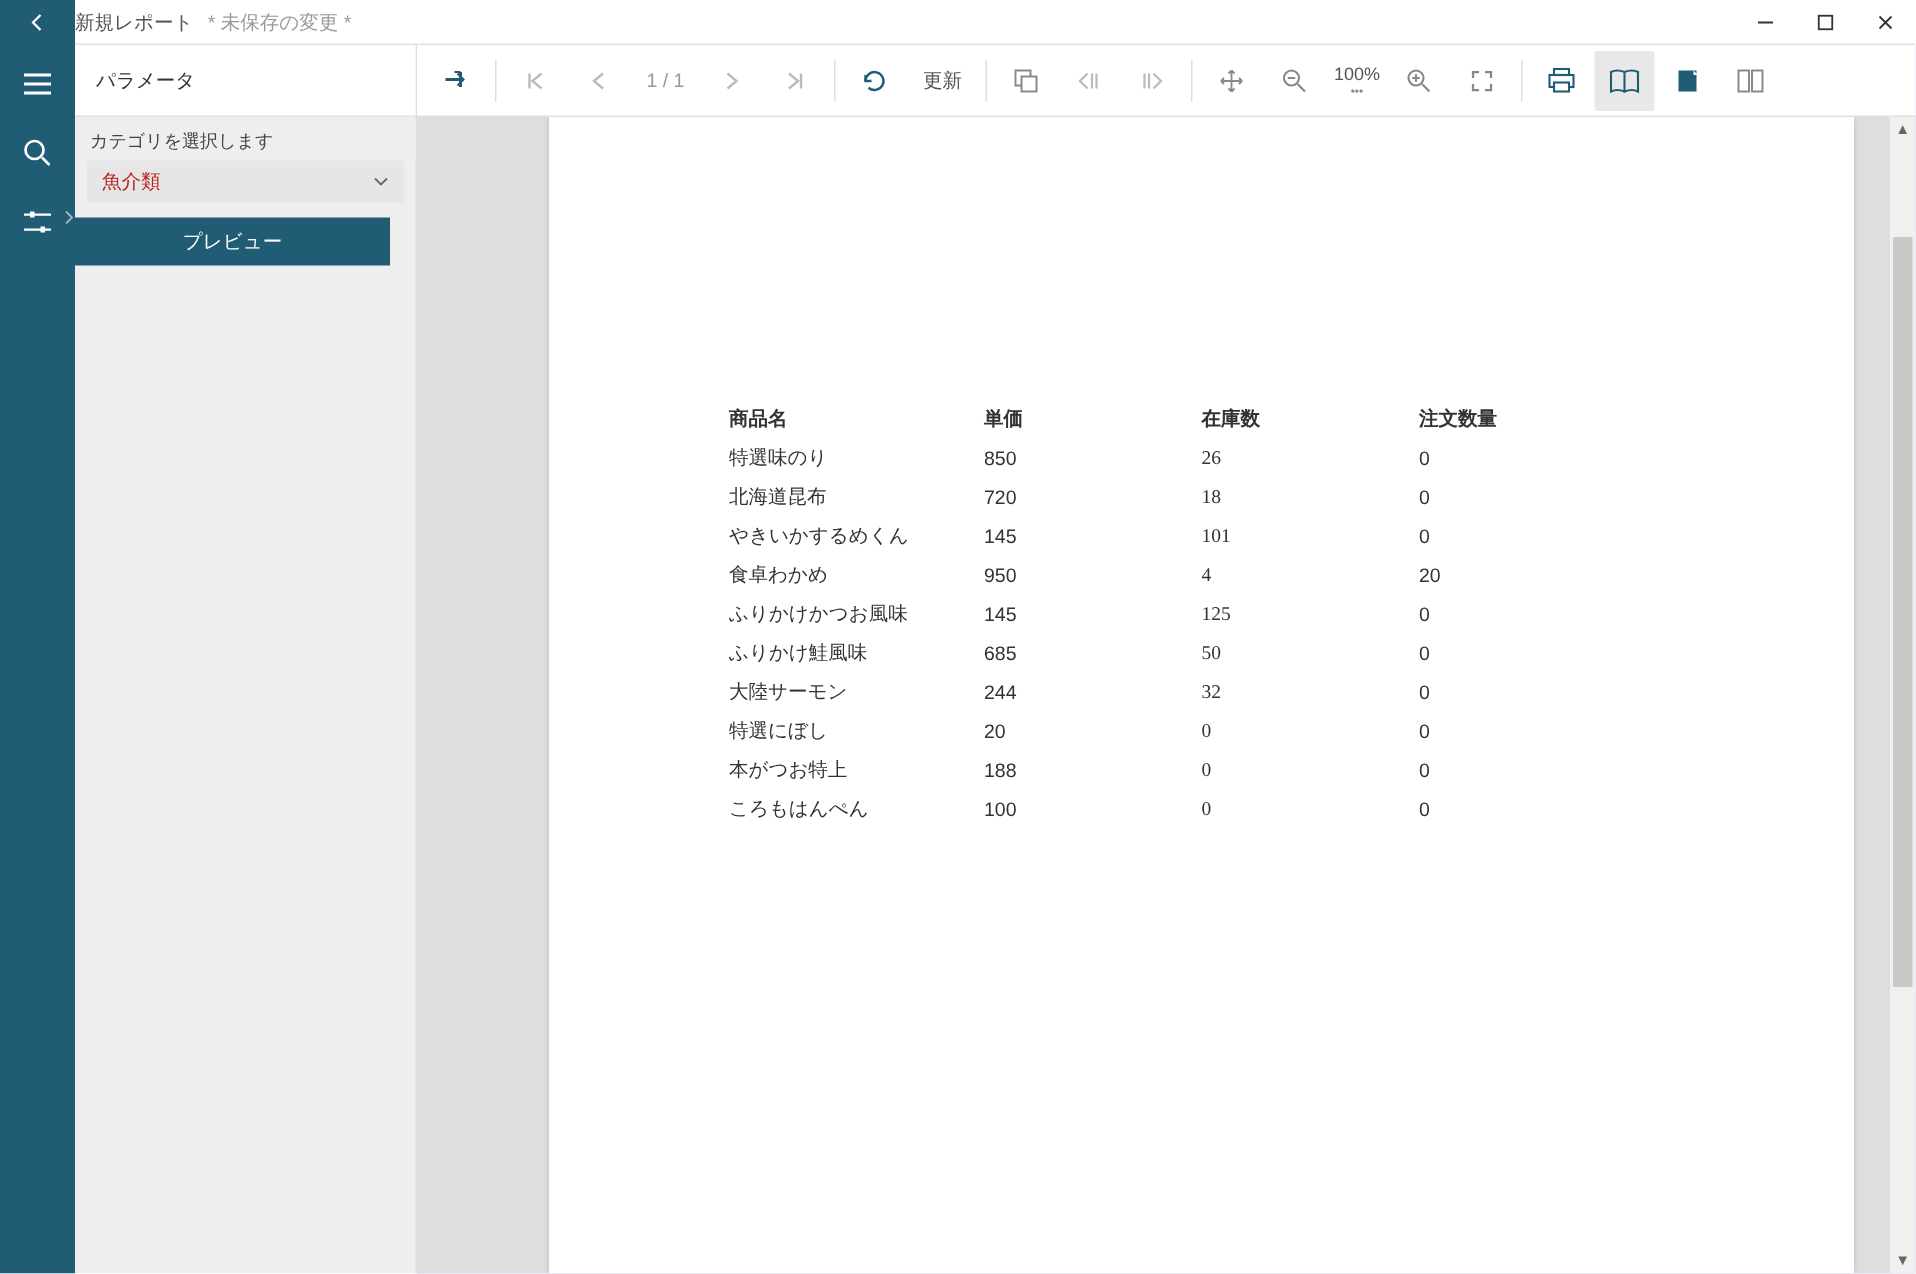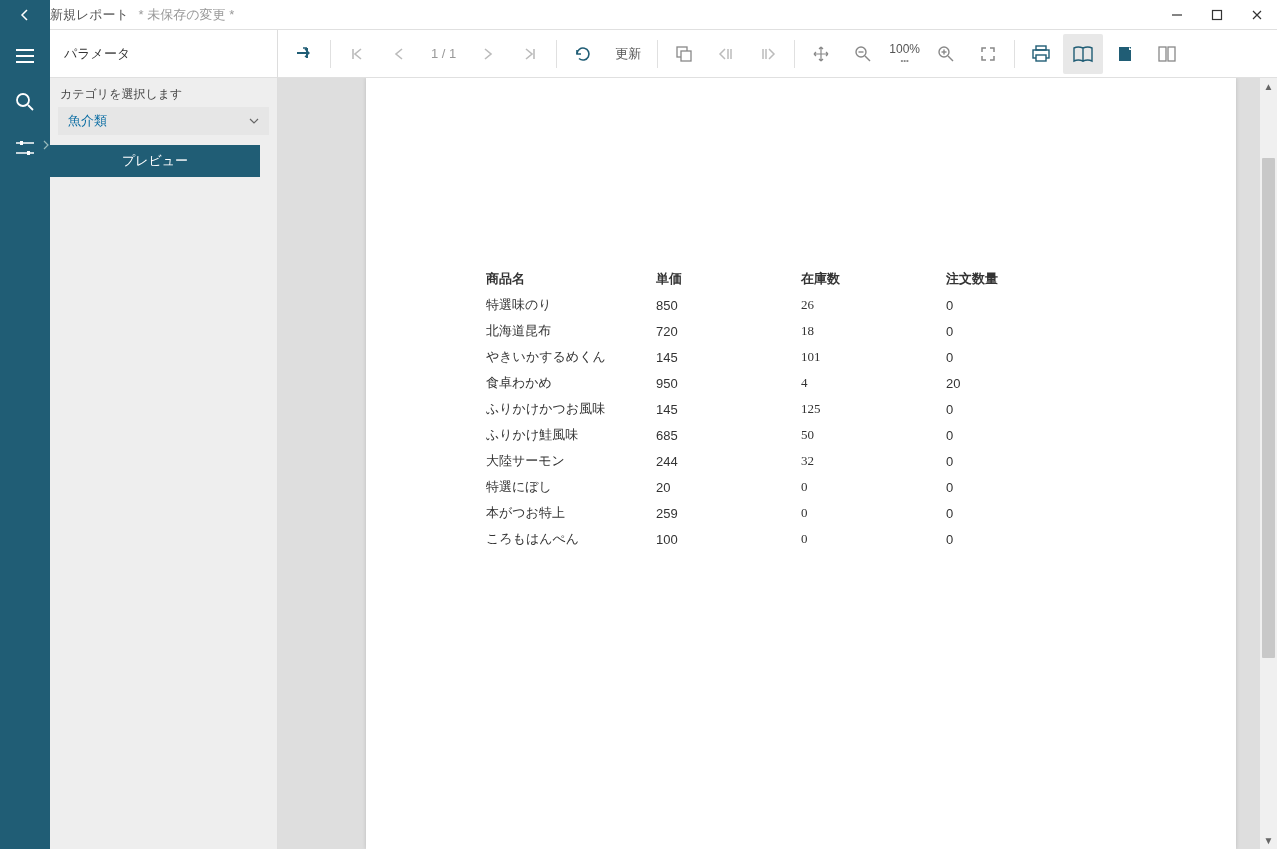--- a/index.html
+++ b/index.html
@@ -10,21 +10,21 @@
 .titlebar .title-unsaved { color: #999; margin-left: 6px; }
 .titlebar .win-controls { display: flex; }
 .titlebar .win-btn { width: 40px; height: 30px; display: flex; align-items: center; justify-content: center; font-size: 14px; color: #333; }
 .main { display: flex; height: 819px; justify-content: space-between; }
 .leftbar { width: 50px; background: #205d75; display: flex; flex-direction: column; align-items: center; padding-top: 14px; gap: 22px; color: #cde; }
 .leftbar .icon { width: 24px; height: 24px; display: flex; align-items: center; justify-content: center; }
 .param-panel { width: 228px; background: #eeeeee; border-right: 1px solid #ddd; display: flex; flex-direction: column; }
 .param-header { height: 48px; display: flex; align-items: center; padding: 0 14px; font-size: 13px; color: #333; background: #fff; border-bottom: 1px solid #e0e0e0; }
 .param-body { padding: 0; }
 .param-label { font-size: 12px; color: #444; padding: 8px 10px 4px; background: #eeeeee; }
-.param-select { margin: 0 8px 10px; height: 28px; background: #e6e6e6; border: none; display: flex; align-items: center; justify-content: space-between; padding: 0 10px; font-size: 13px; color: #0369a1; }
+.param-select { margin: 0 8px 10px; height: 28px; background: #e6e6e6; border: none; display: flex; align-items: center; justify-content: space-between; padding: 0 10px; font-size: 13px; color: #b91c1c; }
 .preview-btn { margin: 0 17px 0 0; height: 32px; background: #205d75; color: #fff; display: flex; align-items: center; justify-content: center; font-size: 13px; }
 .content { flex: 1; display: flex; flex-direction: column; background: #c4b5fd; }
 .toolbar { height: 48px; background: #fff; border-bottom: 1px solid #e0e0e0; display: flex; align-items: center; padding: 0 6px; gap: 2px; }
 .tool-btn { width: 40px; height: 40px; display: flex; align-items: center; justify-content: center; color: #666; border-radius: 2px; }
 .tool-btn.active { background: #e8e8e8; color: #205d75; }
 .tool-btn.teal { color: #205d75; }
 .tool-sep { width: 1px; height: 28px; background: #e0e0e0; margin: 0 4px; }
 .tool-text { padding: 0 10px; color: #999; font-size: 13px; }
 .tool-label { padding: 0 10px; color: #555; font-size: 13px; }
 .zoom-text { font-size: 12px; color: #555; padding: 0 4px; text-align: center; }
@@ -296,21 +296,21 @@
                   <td class="col4">0</td>
                 </tr>
                 <tr>
                   <td class="col1">特選にぼし</td>
                   <td class="col2">20</td>
                   <td class="col3">0</td>
                   <td class="col4">0</td>
                 </tr>
                 <tr>
                   <td class="col1">本がつお特上</td>
-                  <td class="col2">259</td>
+                  <td class="col2">188</td>
                   <td class="col3">0</td>
                   <td class="col4">0</td>
                 </tr>
                 <tr>
                   <td class="col1">ころもはんぺん</td>
                   <td class="col2">100</td>
                   <td class="col3">0</td>
                   <td class="col4">0</td>
                 </tr>
               </tbody>

